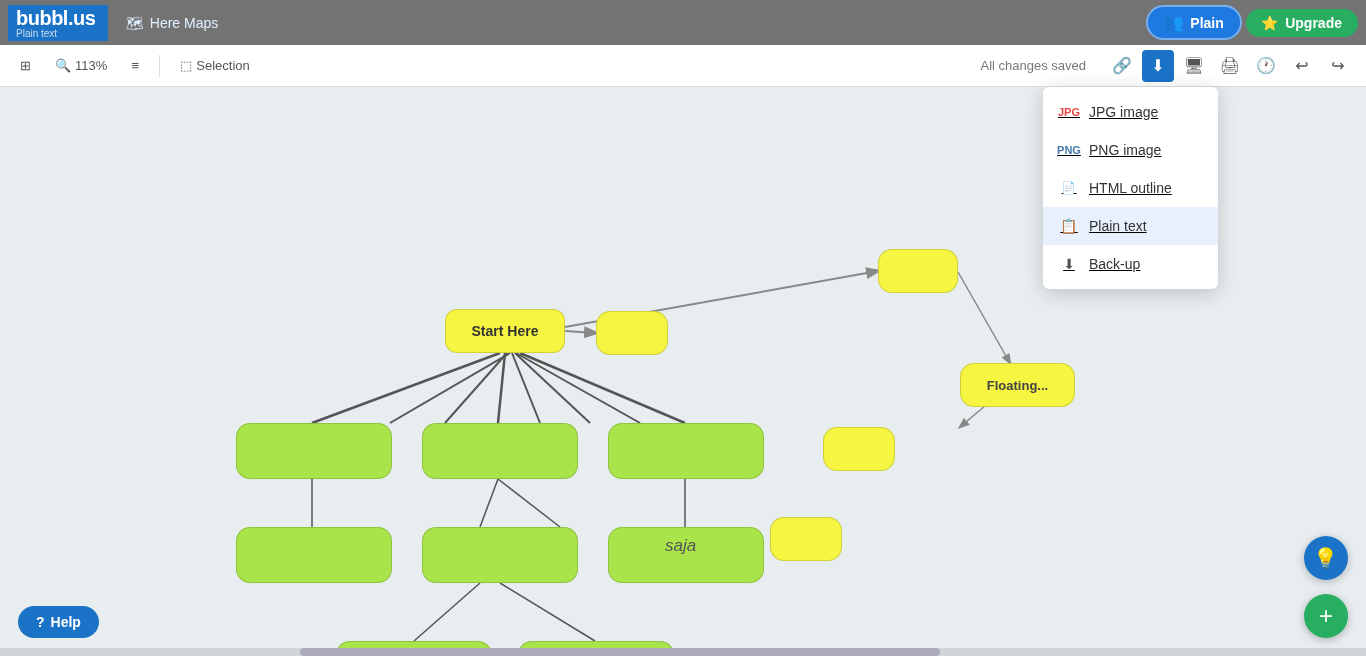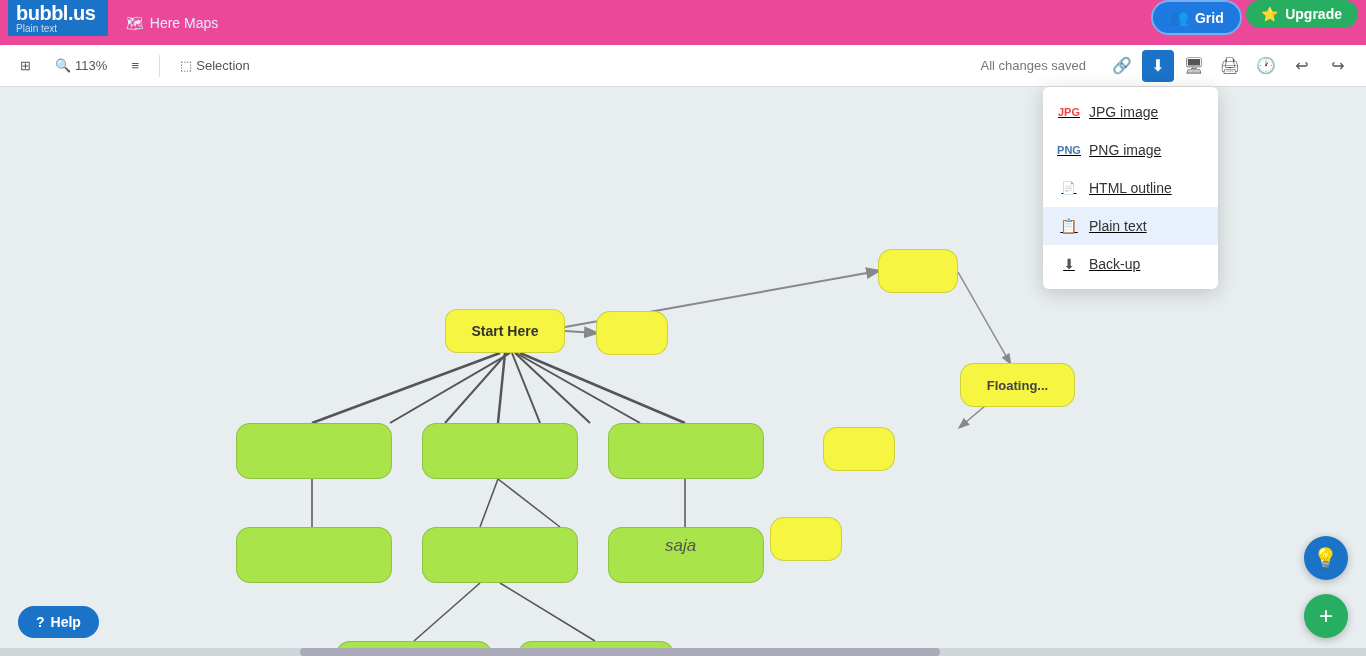--- a/index.html
+++ b/index.html
@@ -1,22 +1,22 @@
 <!DOCTYPE html>
 <html><head>
   <meta charset="utf-8">
   <style>
     * { box-sizing: border-box; margin: 0; padding: 0; }
     body { font-family: 'Segoe UI', Arial, sans-serif; background: #e8edf0; overflow: hidden; width: 1366px; height: 656px; }
 
     
     .top-nav {
       display: flex;
-      align-items: flex-start;
-      background: #ec4899;
+      align-items: center;
+      background: #737373;
       height: 45px;
       padding: 0 8px;
       gap: 4px;
     }
     .logo-area {
       display: flex;
       flex-direction: column;
       align-items: flex-start;
       background: #1a73c7;
       padding: 2px 8px;
@@ -258,21 +258,21 @@
   <div class="tab-item">
     <span class="tab-icon">🗺</span>
     <span>Here Maps</span>
   </div>
 
 
   <div class="nav-spacer"></div>
 
   <button class="nav-btn nav-btn-teams">
     <span style="font-size:16px;">👥</span>
-    <span>Grid</span>
+    <span>Plain</span>
   </button>
   <button class="nav-btn nav-btn-upgrade">
     <span>⭐</span>
     <span>Upgrade</span>
   </button>
 </div>
 
 <div class="toolbar">
   <button class="toolbar-btn">
     <span>⊞</span>

